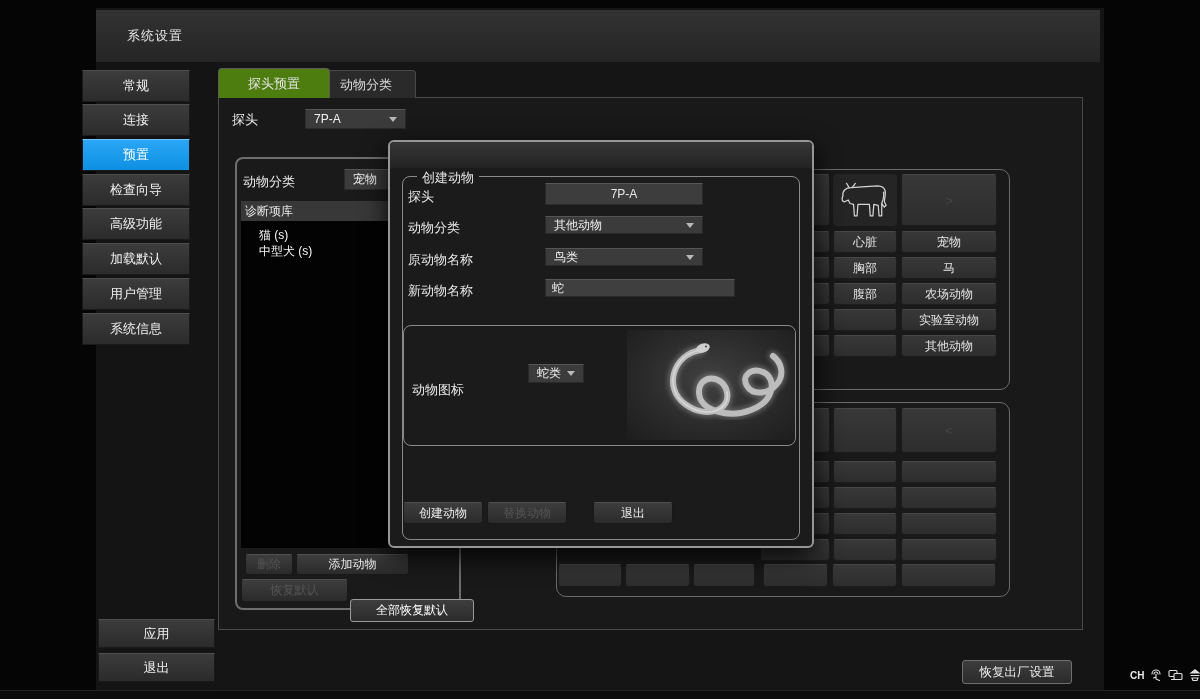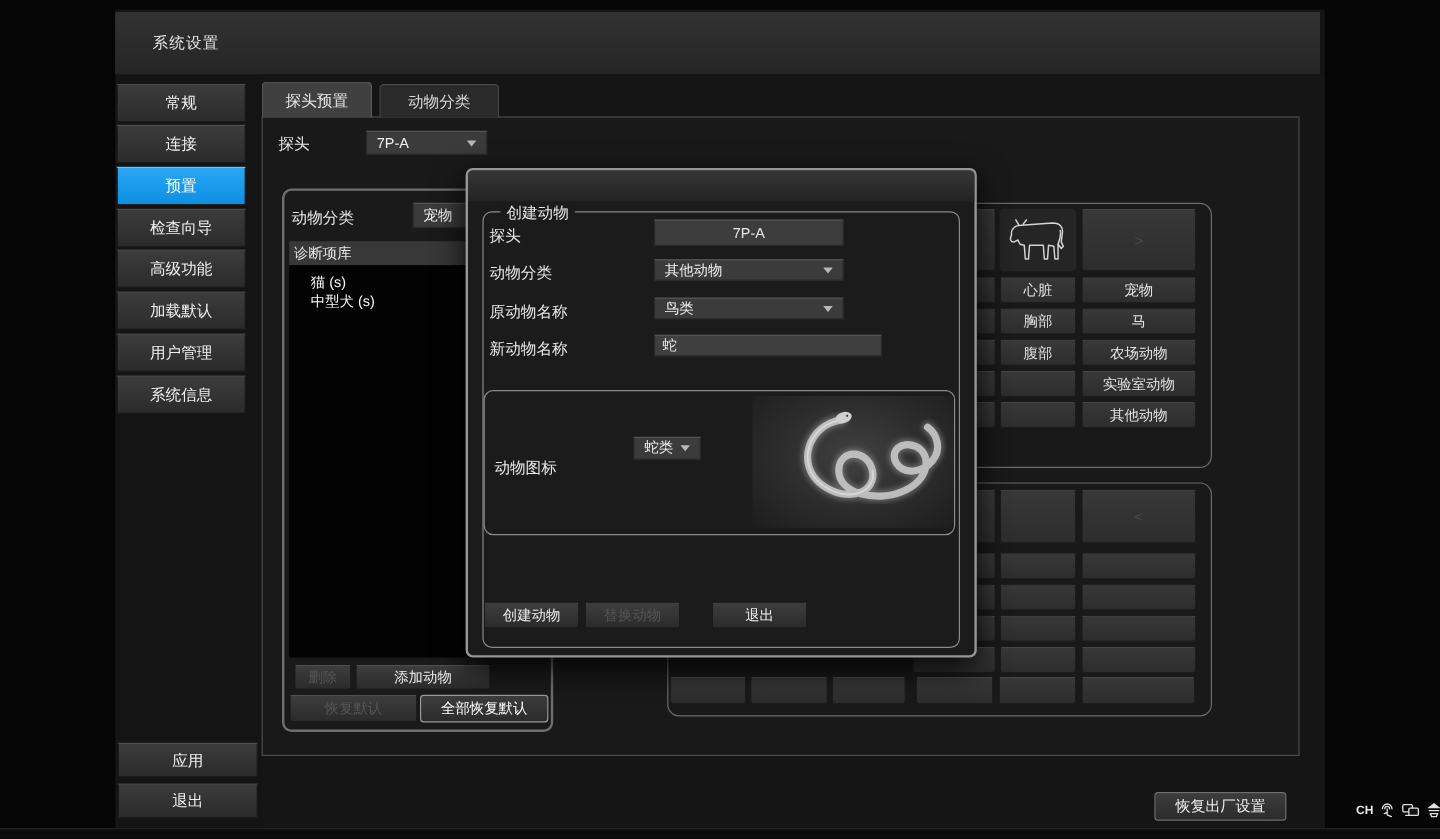--- a/index.html
+++ b/index.html
@@ -3,30 +3,30 @@
 <meta charset="utf-8">
 <style>
   * { margin:0; padding:0; box-sizing:border-box; }
   html,body { width:1200px; height:699px; background:#050505; overflow:hidden;
     font-family:"Liberation Sans","DejaVu Sans",sans-serif; color:#e6e6e6; }
   .abs { position:absolute; }
   .window { left:96px; top:8px; width:1008px; height:683px; background:#141414; }
   .titlebar { left:96px; top:10px; width:1004px; height:52px;
     background:linear-gradient(#323232,#252525); display:flex; align-items:center;
     padding-left:31px; font-size:13px; letter-spacing:1px; }
-  .side-btn { left:97px; width:108px; height:32px;
+  .side-btn { left:82px; width:108px; height:32px;
     background:linear-gradient(#3c3c3c,#2b2b2b); border:1px solid #1a1a1a; border-top-color:#4e4e4e;
     display:flex; align-items:center; justify-content:center; font-size:13px; color:#f0f0f0; }
   .side-btn.active { background:linear-gradient(#2aa7f5,#0d8fe2); border-top-color:#6cc4ff; color:#fff; }
   .content-bg { left:217px; top:62px; width:887px; height:629px; background:#151515; }
   .content-outline { left:218px; top:97px; width:865px; height:533px;
     border:1px solid #4a4a4a; background:#191919; }
   .tab { display:flex; align-items:center; justify-content:center; font-size:13px;
     border:1px solid #4a4a4a; border-bottom:none; border-radius:4px 4px 0 0; }
-  .tab.active { left:218px; top:68px; width:92px; height:30px; background:#404040; z-index:3; border-color:#5a5a5a; }
+  .tab.active { left:218px; top:68px; width:112px; height:30px; background:#4d7c0f; z-index:3; border-color:#5a5a5a; }
   .tab.inactive { left:316px; top:70px; width:100px; height:28px; background:#2a2a2a; color:#d8d8d8; z-index:2; }
   .label { font-size:13px; color:#e8e8e8; white-space:nowrap; }
   .dd { background:#3b3b3b; border:1px solid #2a2a2a; border-top-color:#555;
     display:flex; align-items:center; font-size:12px; padding:0 8px; color:#f0f0f0; }
   .dd .chev { margin-left:auto; width:0; height:0; border-left:4px solid transparent;
     border-right:4px solid transparent; border-top:5px solid #b8b8b8; }
   .panel { border:2px solid #6e6e6e; border-radius:8px; background:#1a1a1a; }
   .group { border:1px solid #6b6b6b; border-radius:10px; }
   .btn { background:linear-gradient(#3d3d3d,#2b2b2b); border:1px solid #191919; border-top-color:#505050;
     border-radius:3px; color:#ececec; font-size:12px; display:flex; align-items:center; justify-content:center; }
@@ -92,21 +92,21 @@
 </div>
 <div class="abs list-header" style="left:241px;top:201px;width:214px;height:20px">诊断项库</div>
 <div class="abs list-body" style="left:241px;top:221px;width:214px;height:327px">
   <div style="height:6px"></div>
   <div class="list-item">猫 (s)</div>
   <div class="list-item">中型犬 (s)</div>
 </div>
 <div class="abs btn dim" style="left:245px;top:554px;width:48px;height:21px">删除</div>
 <div class="abs btn" style="left:296px;top:554px;width:113px;height:21px">添加动物</div>
 <div class="abs btn dim" style="left:241px;top:579px;width:107px;height:23px">恢复默认</div>
-<div class="abs btn" style="left:350px;top:579px;width:107px;height:23px;border-color:#9a9a9a;color:#fff">全部恢复默认</div>
+<div class="abs btn" style="left:350px;top:599px;width:124px;height:23px;border-color:#9a9a9a;color:#fff">全部恢复默认</div>
 
 <div class="abs group" style="left:556px;top:169px;width:454px;height:221px"></div>
 <div class="abs gbtn" style="left:760px;top:174px;width:70px;height:52px"></div>
 <div class="abs gbtn" style="left:760px;top:231px;width:70px;height:22px"></div>
 <div class="abs gbtn" style="left:760px;top:257px;width:70px;height:22px"></div>
 <div class="abs gbtn" style="left:760px;top:283px;width:70px;height:22px"></div>
 <div class="abs gbtn" style="left:760px;top:309px;width:70px;height:22px"></div>
 <div class="abs gbtn" style="left:760px;top:335px;width:70px;height:22px"></div>
 
 <div class="abs cow-tile" style="left:833px;top:174px;width:64px;height:52px">

